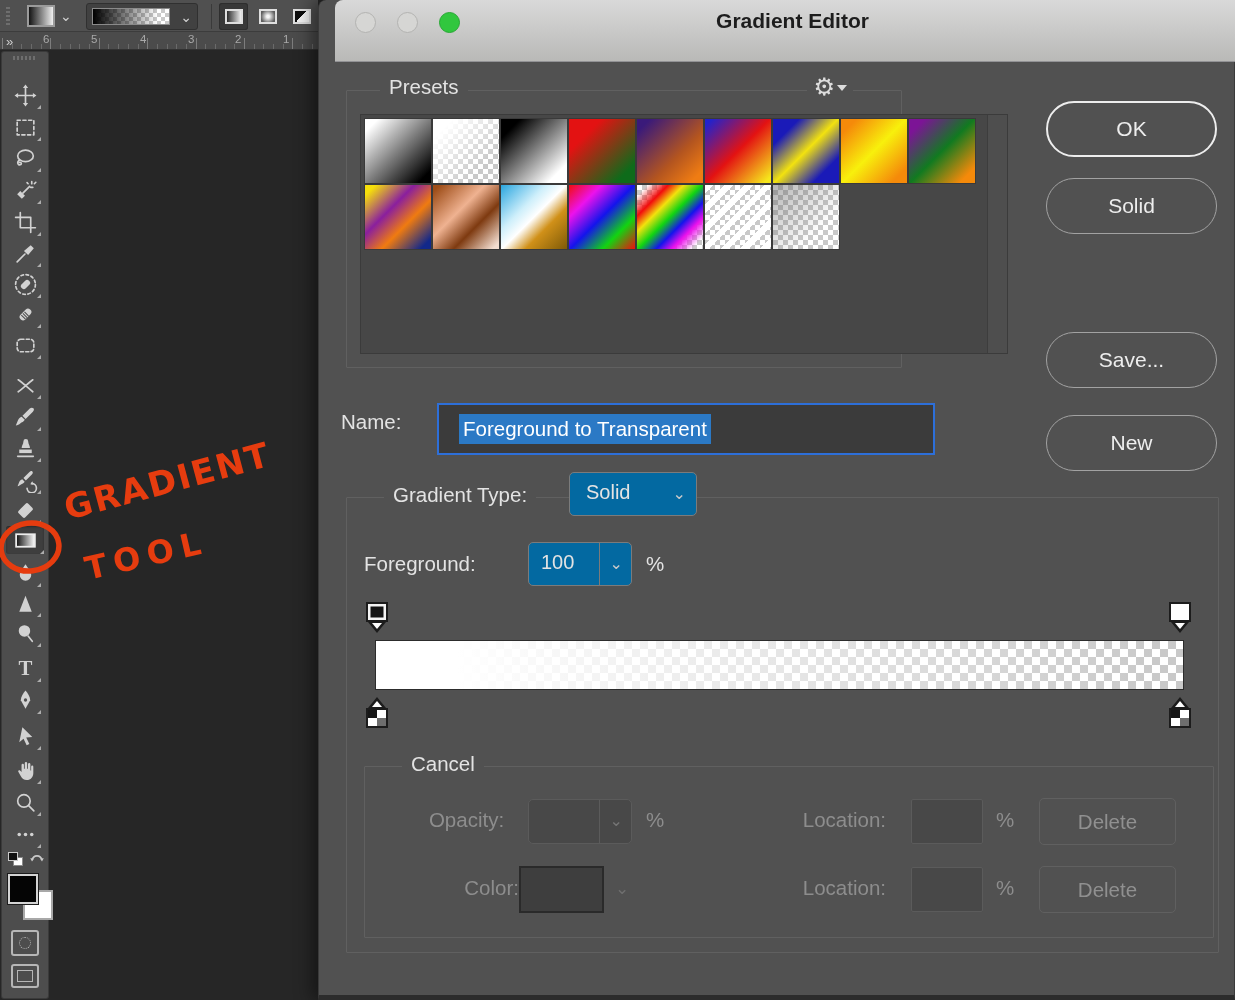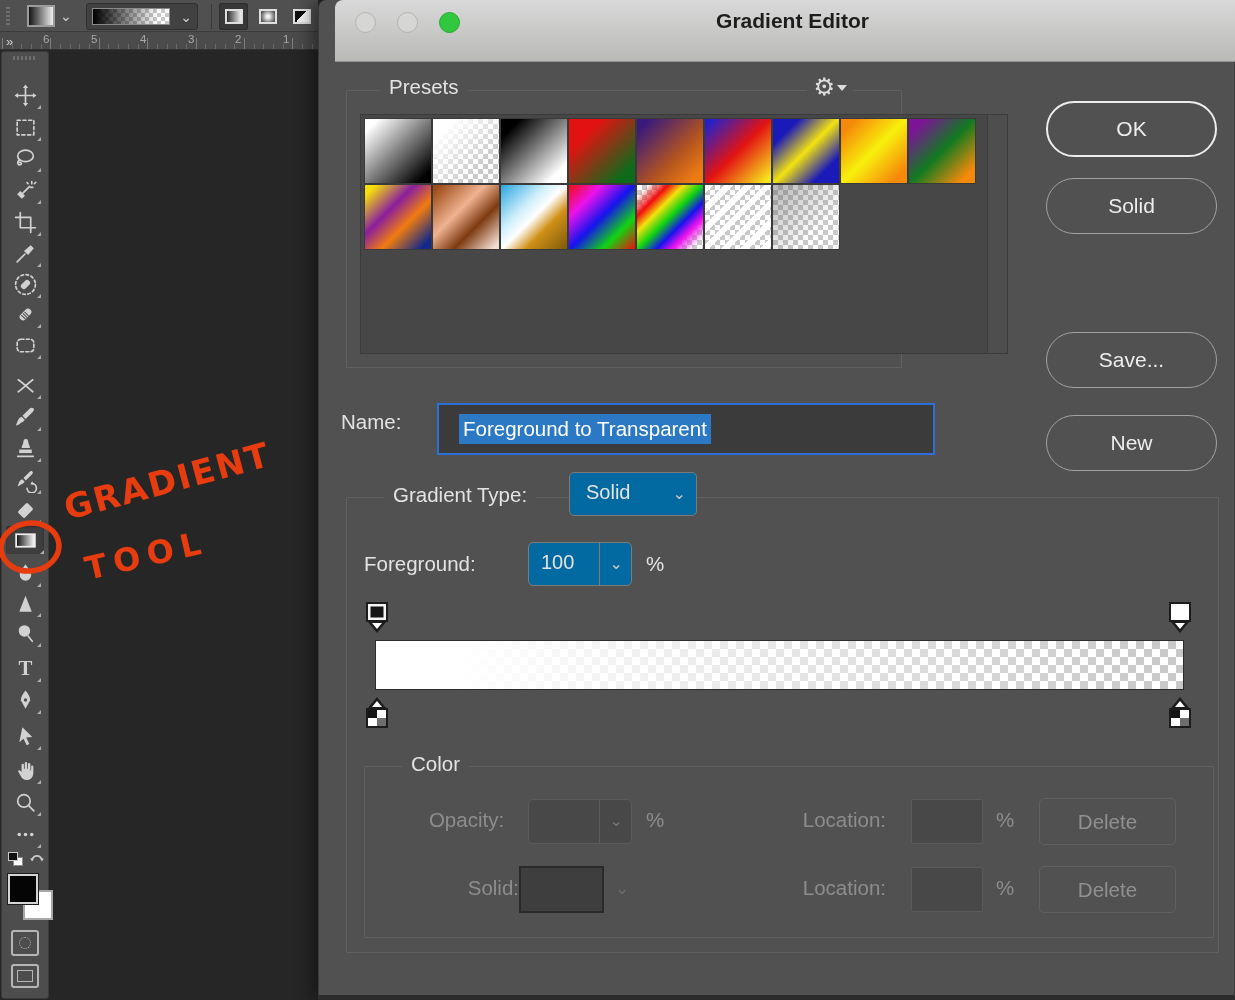--- a/index.html
+++ b/index.html
@@ -421,33 +421,33 @@
   <div class="stop" style="left:45px;top:697px;">
     <div class="tri-up"></div>
     <div class="sq fgcol"></div>
   </div>
   <div class="stop" style="left:848px;top:697px;">
     <div class="tri-up"></div>
     <div class="sq fgcol"></div>
   </div>
 
   <div class="groupbox" style="left:45px;top:766px;width:850px;height:172px;"></div>
-  <div class="group-label" style="left:83px;top:752px;">Color</div>
+  <div class="group-label" style="left:83px;top:752px;">Cancel</div>
 
   <div class="dlabel dim" style="left:95px;top:808px;width:105px;text-align:center;">Opacity:</div>
   <div class="combo disabled" style="left:209px;top:799px;width:104px;height:45px;">
     <div class="divider" style="right:31px;background:#5b5b5b;"></div>
     <span class="chev" style="right:8px;top:11px;">⌄</span>
   </div>
   <div class="dlabel dim" style="left:327px;top:808px;">%</div>
   <div class="dlabel dim" style="left:455px;top:808px;width:112px;text-align:right;">Location:</div>
   <div class="field-dis" style="left:592px;top:799px;width:72px;height:45px;"></div>
   <div class="dlabel dim" style="left:677px;top:808px;">%</div>
   <div class="del-btn" style="left:720px;top:798px;">Delete</div>
 
-  <div class="dlabel dim" style="left:95px;top:876px;width:105px;text-align:right;">Solid:</div>
+  <div class="dlabel dim" style="left:95px;top:876px;width:105px;text-align:right;">Color:</div>
   <div id="color-swatch-field"></div>
   <span class="lone-chev" style="left:296px;top:878px;">⌄</span>
   <div class="dlabel dim" style="left:455px;top:876px;width:112px;text-align:right;">Location:</div>
   <div class="field-dis" style="left:592px;top:867px;width:72px;height:45px;"></div>
   <div class="dlabel dim" style="left:677px;top:876px;">%</div>
   <div class="del-btn" style="left:720px;top:866px;">Delete</div>
 </div>
 
 </body></html>

